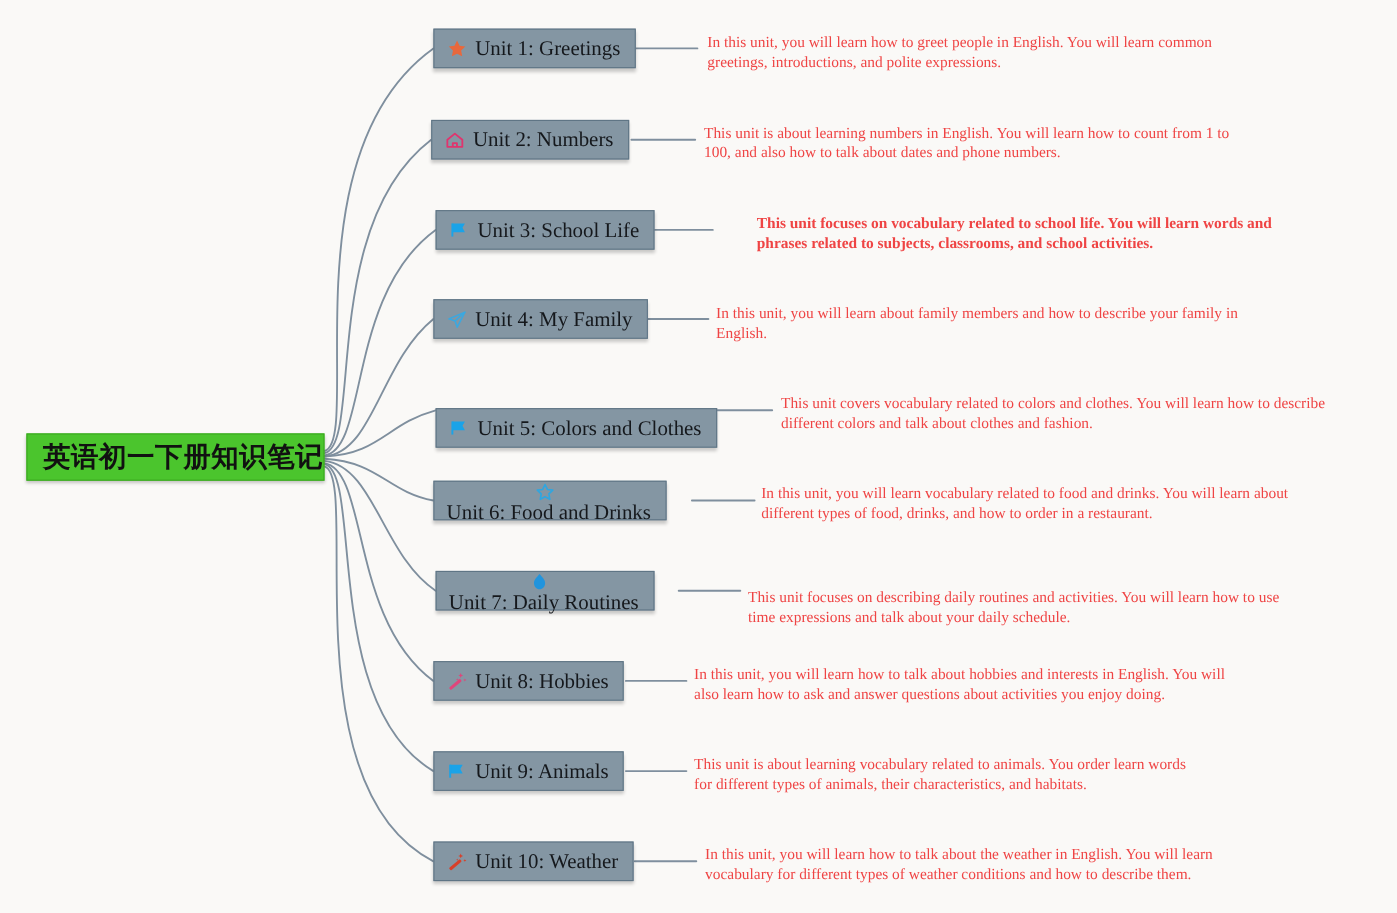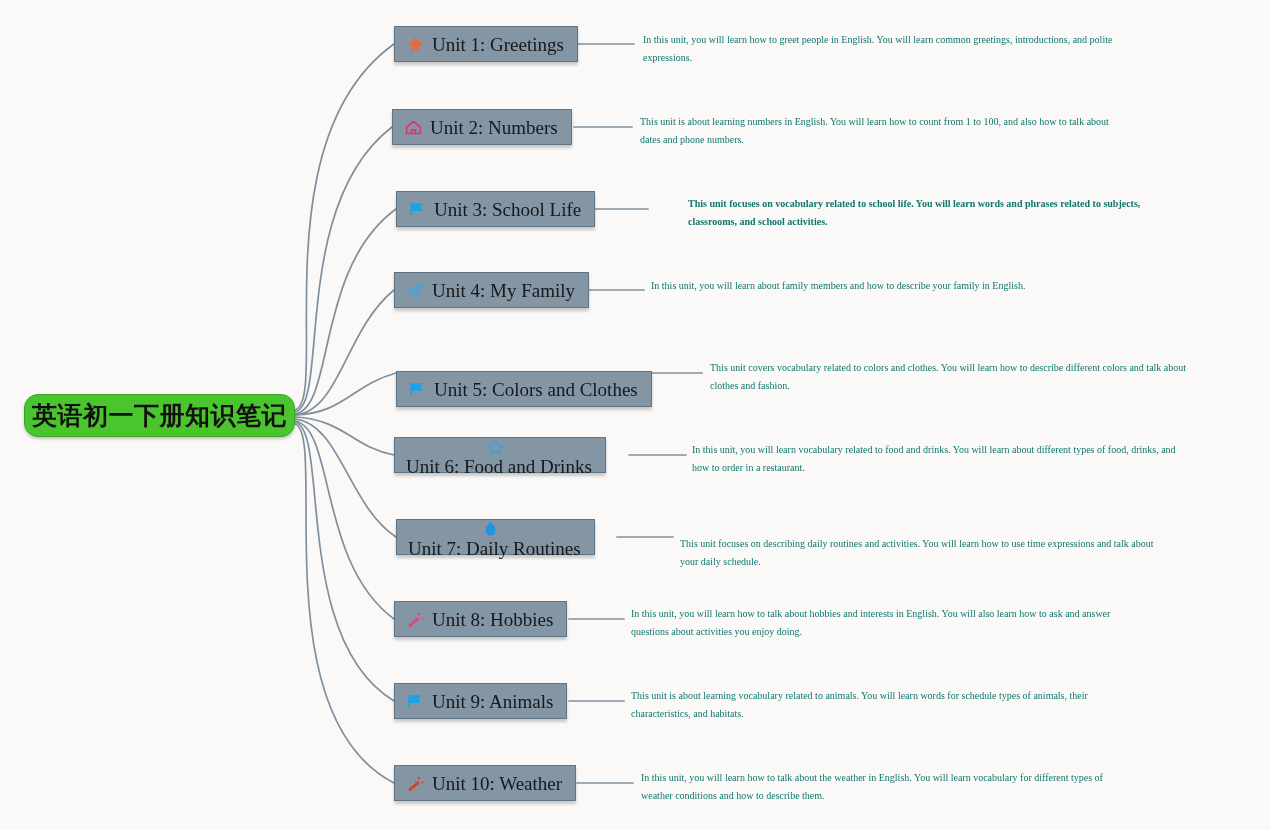--- a/index.html
+++ b/index.html
@@ -34,25 +34,25 @@
 
   
   .root-node {
     position: absolute;
     left: 24px;
     top: 394px;
     width: 271px;
     height: 43px;
     background: #4bc52d;
     border: 1px solid #3aa81f;
-    border-radius: 14px;
+    border-radius: 0;
     box-sizing: border-box;
     display: flex;
     align-items: center;
-    justify-content: center;
+    justify-content: flex-end;
     box-shadow: 0 2px 3px rgba(0,0,0,0.22);
   }
   .root-label {
     font-family: "DejaVu Sans", "Liberation Sans", sans-serif;
     font-size: 25px;
     font-weight: bold;
     color: #111111;
     letter-spacing: 0.5px;
     white-space: nowrap;
   }
@@ -81,23 +81,23 @@
     font-size: 19px;
     color: #15181c;
     white-space: nowrap;
     line-height: 1;
   }
 
   
   .note {
     position: absolute;
     font-family: "Liberation Serif", "DejaVu Serif", serif;
-    font-size: 10px;
+    font-size: 14px;
     line-height: 18px;
-    color: #0f766e;
+    color: #ef4444;
     overflow: hidden;
   }
 </style>
 </head>
 <body>
 
 <div id="mindmap-canvas">
 
   <svg id="connector-layer" viewBox="0 0 1270 830" width="1270" height="830">
     <g fill="none" stroke="#7f8f9e" stroke-width="1.7" stroke-linecap="round">
@@ -200,21 +200,21 @@
   </div>
   <div class="note" style="left:631px; top:605px; width:488px; height:34px;">In this unit, you will learn how to talk about hobbies and interests in English. You will also learn how to ask and answer questions about activities you enjoy doing.</div>
 
   <div class="branch-node" style="left:394px; top:683px;">
     <svg class="branch-icon" viewBox="0 0 24 24">
       <path fill="#1aa3e8" d="M4 4h14.5l-2.8 5 2.8 5H4z"></path>
       <rect fill="#1aa3e8" x="3" y="4" width="2.2" height="15"></rect>
     </svg>
     <span class="branch-label">Unit 9: Animals</span>
   </div>
-  <div class="note" style="left:631px; top:687px; width:466px; height:34px;">This unit is about learning vocabulary related to animals. You will learn words for schedule types of animals, their characteristics, and habitats.</div>
+  <div class="note" style="left:631px; top:687px; width:466px; height:34px;">This unit is about learning vocabulary related to animals. You order learn words for different types of animals, their characteristics, and habitats.</div>
 
   <div class="branch-node" style="left:394px; top:765px;">
     <svg class="branch-icon" viewBox="0 0 24 24">
       <rect fill="#d8402a" x="1.8" y="13.6" width="16.5" height="3.6" rx="1.2" transform="rotate(-40 10 15.4)"></rect>
       <path fill="#d8402a" d="M16.2 2.4l.8 2 2 .8-2 .8-.8 2-.8-2-2-.8 2-.8z"></path>
       <path fill="#d8402a" d="M21 8.6l.5 1.3 1.3.5-1.3.5-.5 1.3-.5-1.3-1.3-.5 1.3-.5z"></path>
       <path fill="#d8402a" d="M12.2 8.2l.4 1 1 .4-1 .4-.4 1-.4-1-1-.4 1-.4z"></path>
     </svg>
     <span class="branch-label">Unit 10: Weather</span>
   </div>

